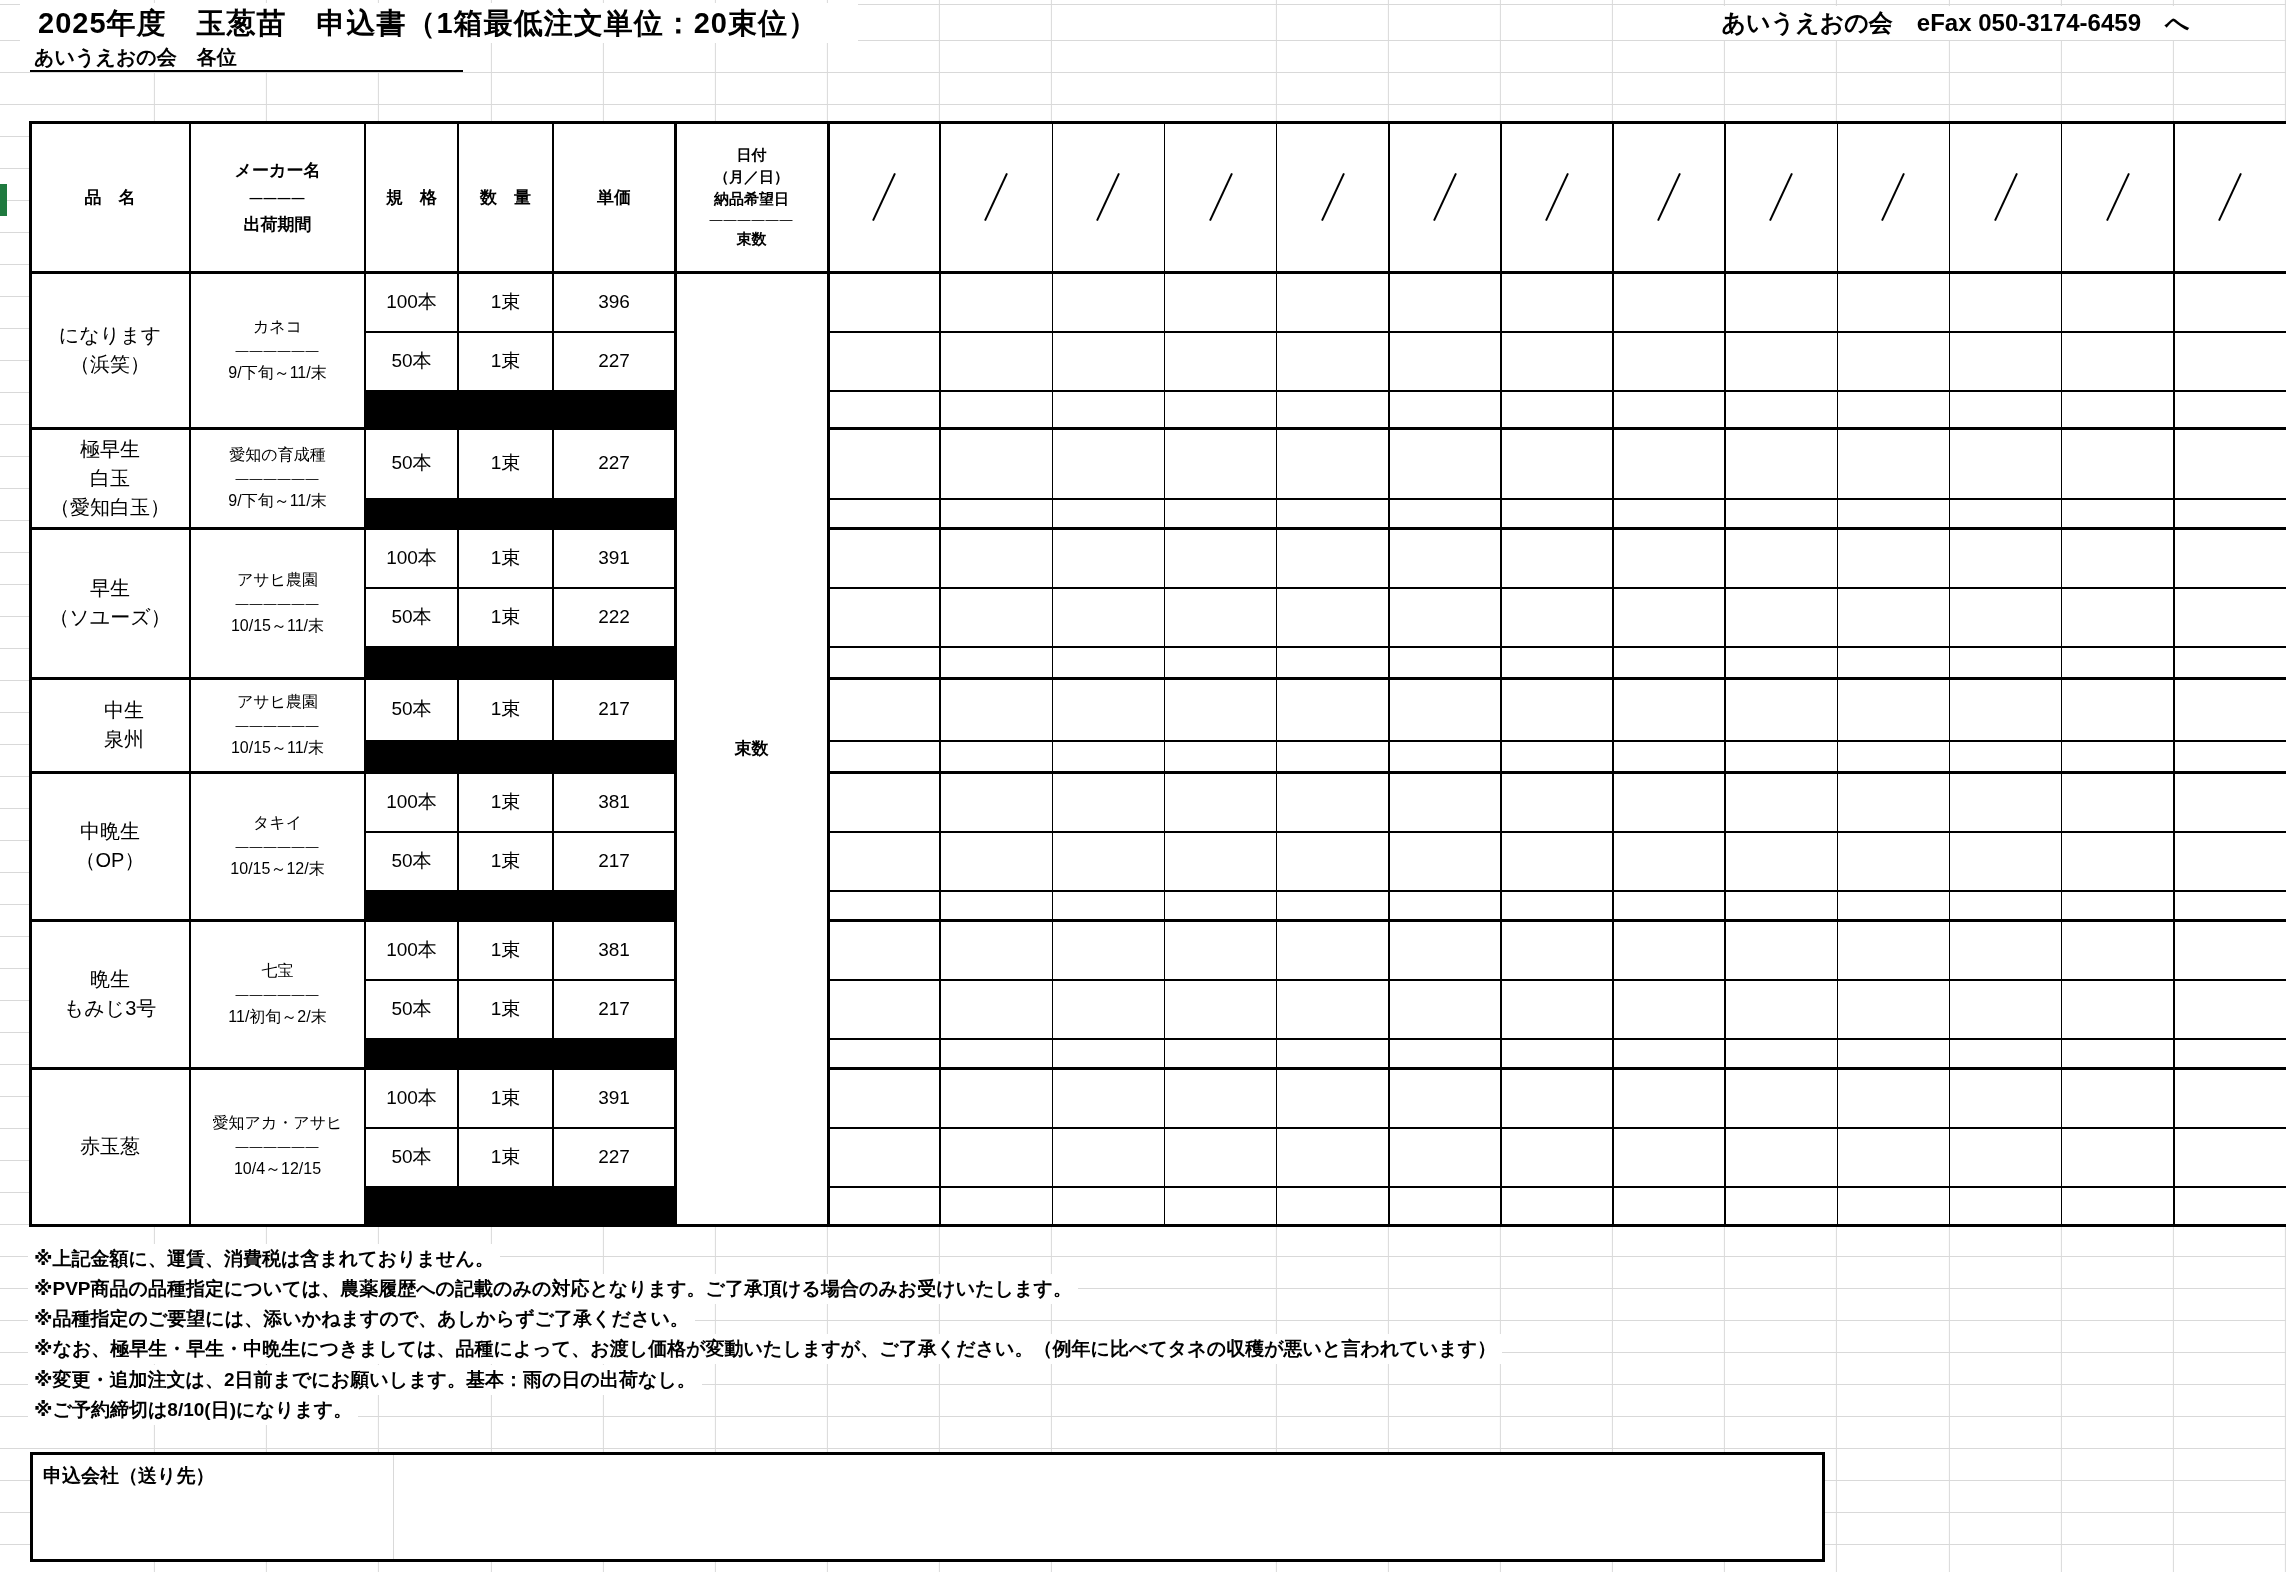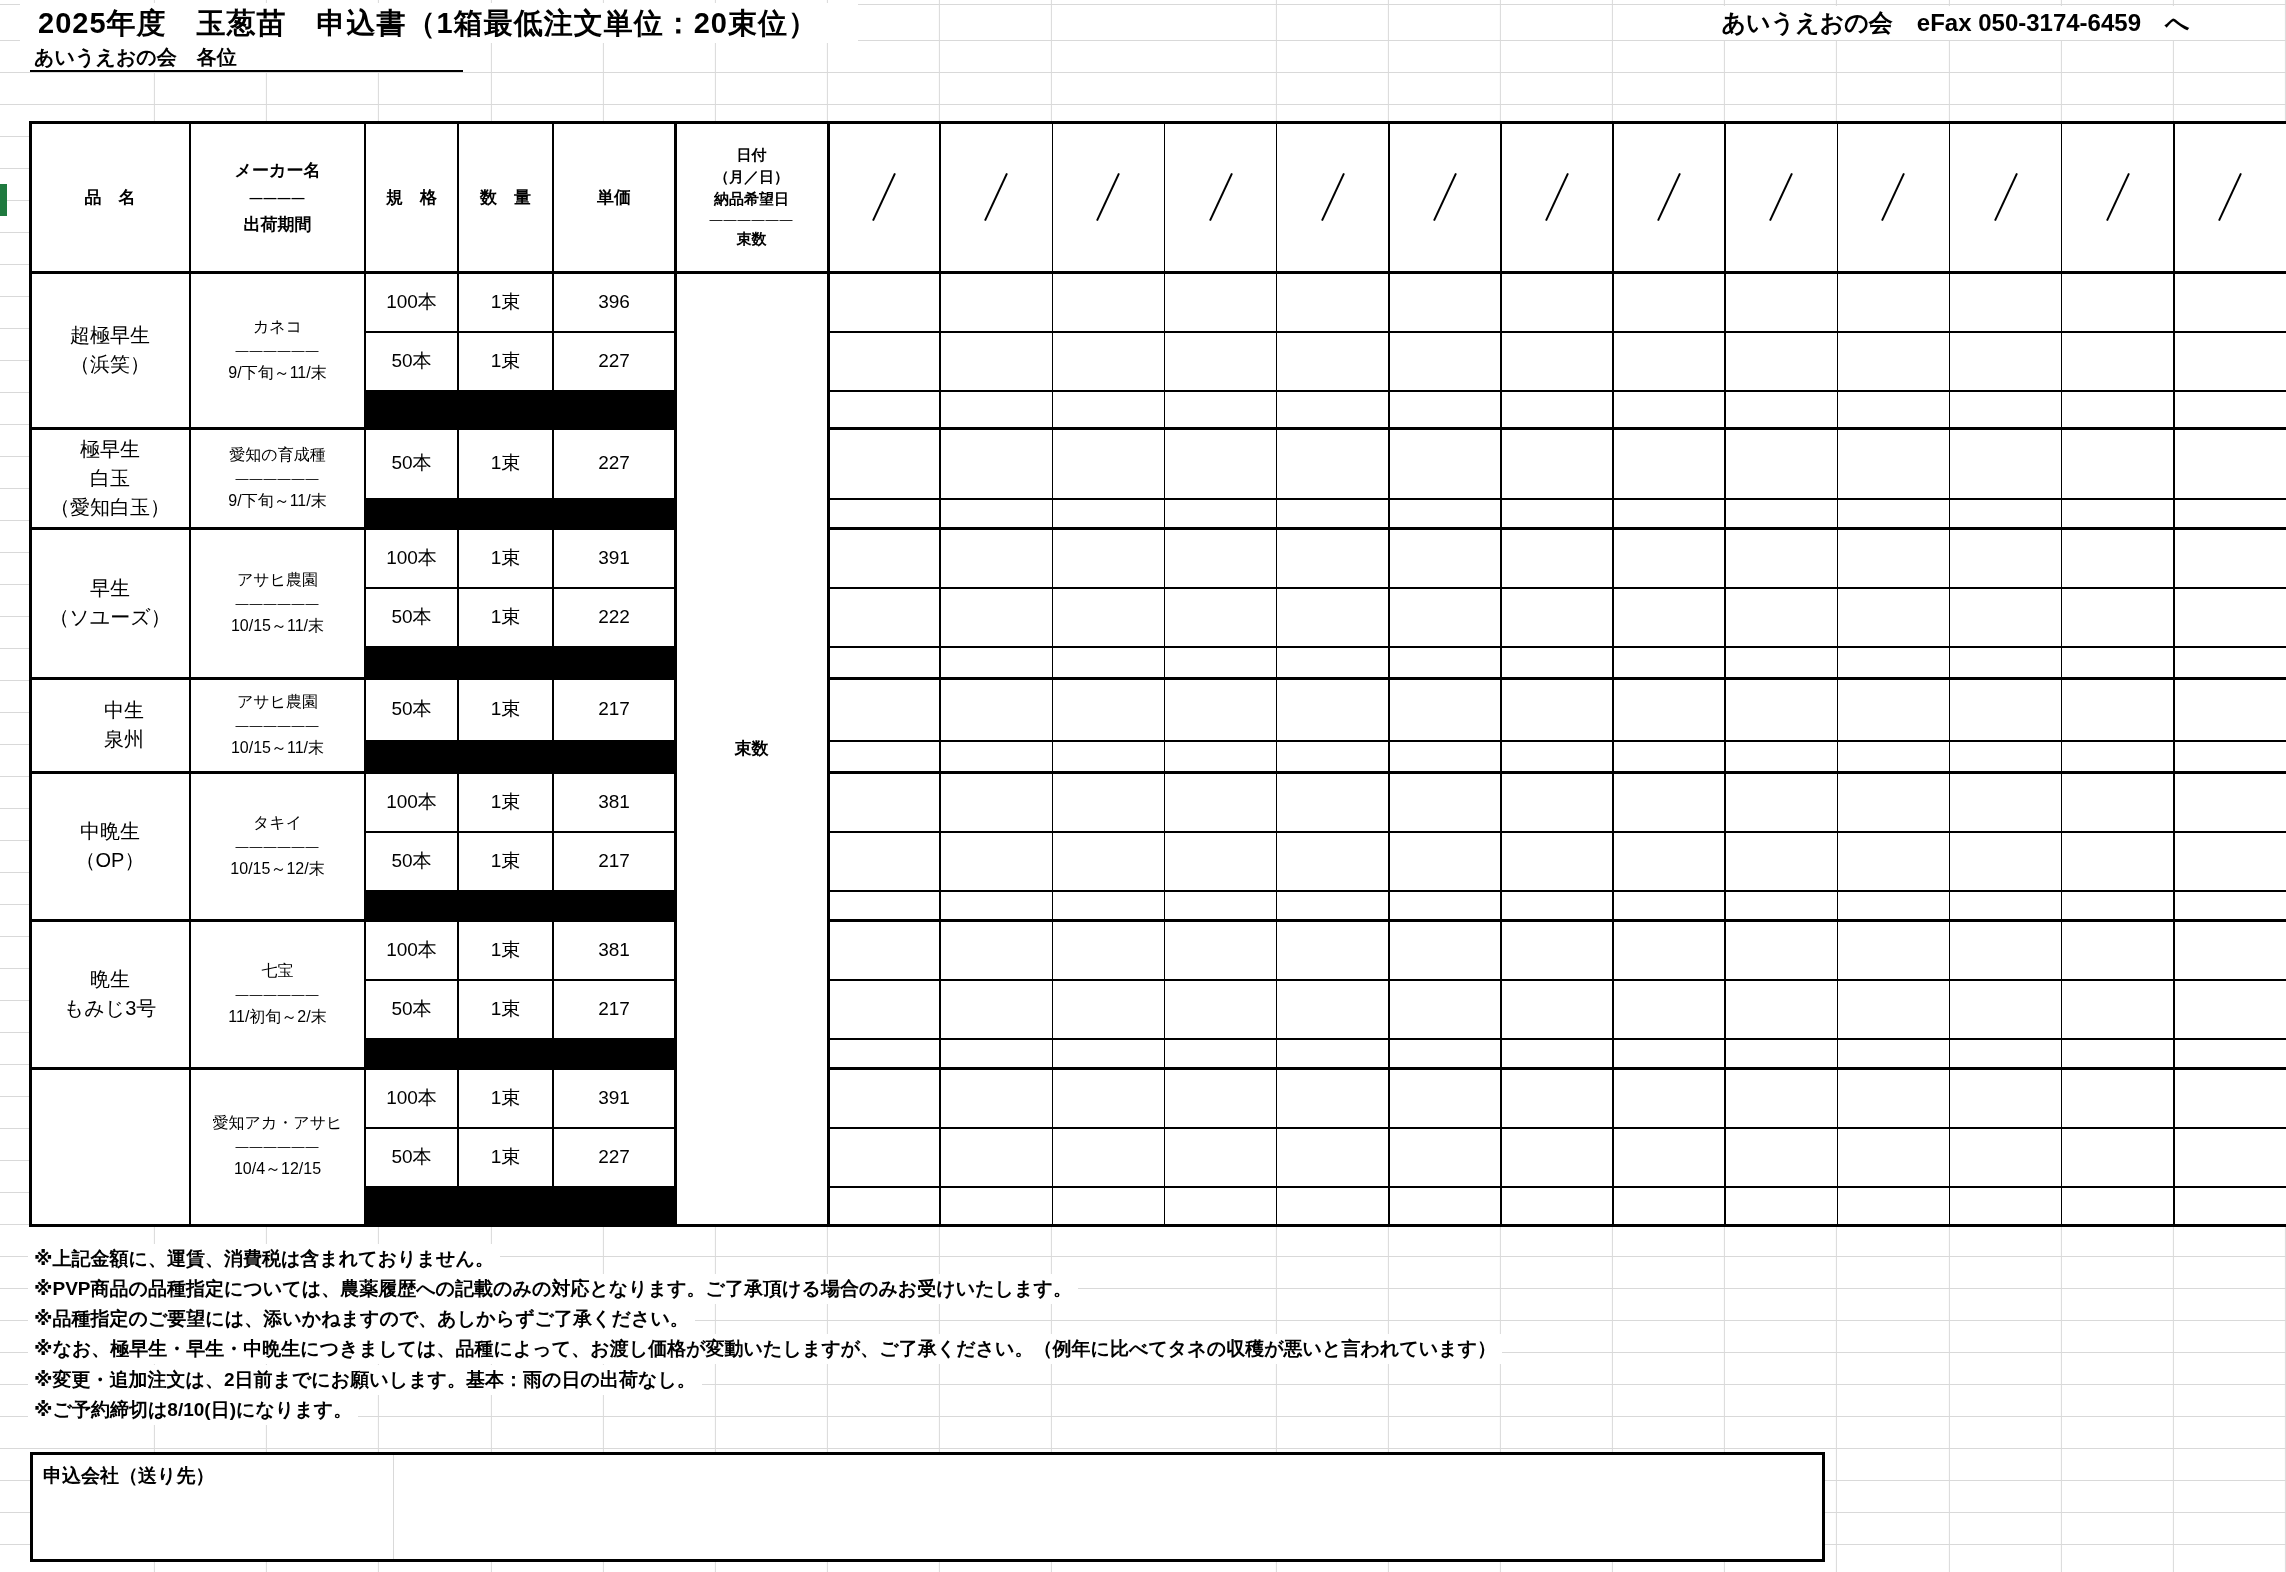--- a/index.html
+++ b/index.html
@@ -82,21 +82,21 @@
   <div class="note" style="top:1365px">※変更・追加注文は、2日前までにお願いします。基本：雨の日の出荷なし。</div>
   <div class="note" style="top:1395px">※ご予約締切は8/10(日)になります。</div>
 
   <div class="fbox">
     <span class="flabel">申込会社（送り先）</span>
     <div class="fline"></div>
     <div class="finput"></div>
   </div>
 <div style="position: absolute; z-index: 1; background: rgb(255, 255, 255); left: 30px; top: 122px; width: 2256px; height: 1103px;"></div>
     <div class="cell col" style="left: 30px; top: 272px; width: 160px; height: 156px; gap: 2px;">
-      <span class="t20" style="">超極早生</span>
+      <span class="t20" style="">になります</span>
       <span class="t20" style="">（浜笑）</span>
     </div>
     <div class="cell col" style="left: 190px; top: 272px; width: 175px; height: 156px; gap: 5px;">
       <span class="t16" style="">カネコ</span>
       <span class="t13" style="">――――――</span>
       <span class="t16" style="">9/下旬～11/末</span>
     </div>
     <div class="cell t19" style="left: 365px; top: 272px; width: 93px; height: 59px;">100本</div>
     <div class="cell t19" style="left: 458px; top: 272px; width: 95px; height: 59px;">1束</div>
     <div class="cell t19" style="left: 553px; top: 272px; width: 122px; height: 59px;">396</div>
@@ -412,20 +412,23 @@
     <div style="position: absolute; z-index: 6; left: 1164.46px; top: 1038px; width: 112.154px; height: 30px;"></div>
     <div style="position: absolute; z-index: 6; left: 1276.62px; top: 1038px; width: 112.154px; height: 30px;"></div>
     <div style="position: absolute; z-index: 6; left: 1388.77px; top: 1038px; width: 112.154px; height: 30px;"></div>
     <div style="position: absolute; z-index: 6; left: 1500.92px; top: 1038px; width: 112.154px; height: 30px;"></div>
     <div style="position: absolute; z-index: 6; left: 1613.08px; top: 1038px; width: 112.154px; height: 30px;"></div>
     <div style="position: absolute; z-index: 6; left: 1725.23px; top: 1038px; width: 112.154px; height: 30px;"></div>
     <div style="position: absolute; z-index: 6; left: 1837.38px; top: 1038px; width: 112.154px; height: 30px;"></div>
     <div style="position: absolute; z-index: 6; left: 1949.54px; top: 1038px; width: 112.154px; height: 30px;"></div>
     <div style="position: absolute; z-index: 6; left: 2061.69px; top: 1038px; width: 112.154px; height: 30px;"></div>
     <div style="position: absolute; z-index: 6; left: 2173.85px; top: 1038px; width: 112.154px; height: 30px;"></div>
+    <div class="cell col" style="left: 30px; top: 1068px; width: 160px; height: 157px; gap: 2px;">
+      <span class="t20" style="">赤玉葱</span>
+    </div>
     <div class="cell col" style="left: 190px; top: 1068px; width: 175px; height: 157px; gap: 5px;">
       <span class="t16" style="">愛知アカ・アサヒ</span>
       <span class="t13" style="">――――――</span>
       <span class="t16" style="">10/4～12/15</span>
     </div>
     <div class="cell t19" style="left: 365px; top: 1068px; width: 93px; height: 59px;">100本</div>
     <div class="cell t19" style="left: 458px; top: 1068px; width: 95px; height: 59px;">1束</div>
     <div class="cell t19" style="left: 553px; top: 1068px; width: 122px; height: 59px;">391</div>
     <div class="cell t19" style="left: 365px; top: 1127px; width: 93px; height: 59px;">50本</div>
     <div class="cell t19" style="left: 458px; top: 1127px; width: 95px; height: 59px;">1束</div>

